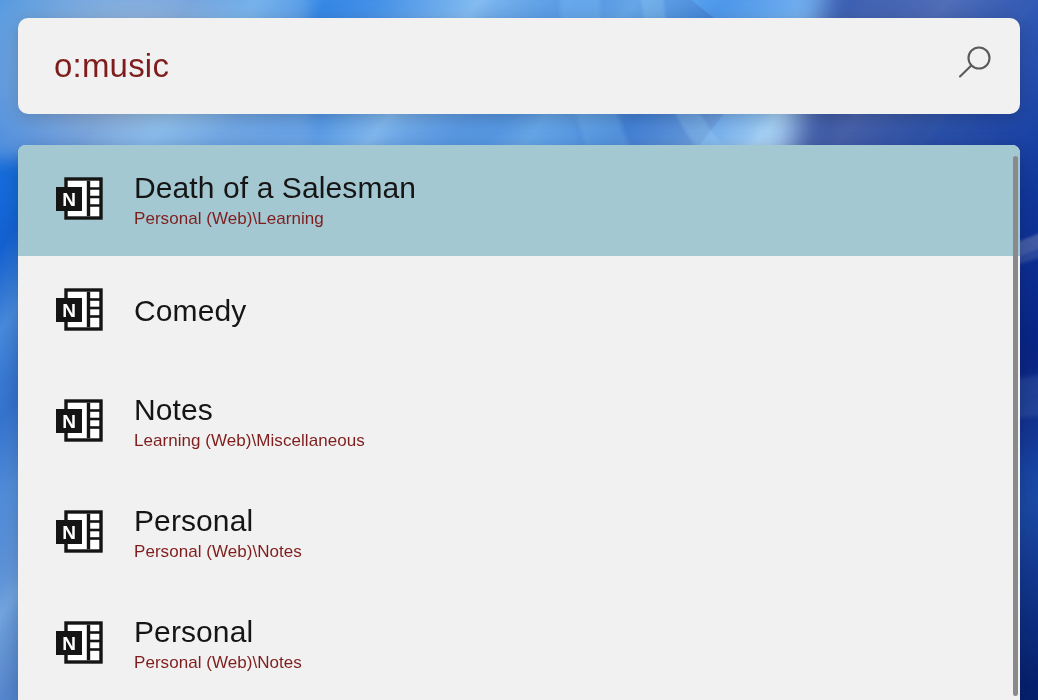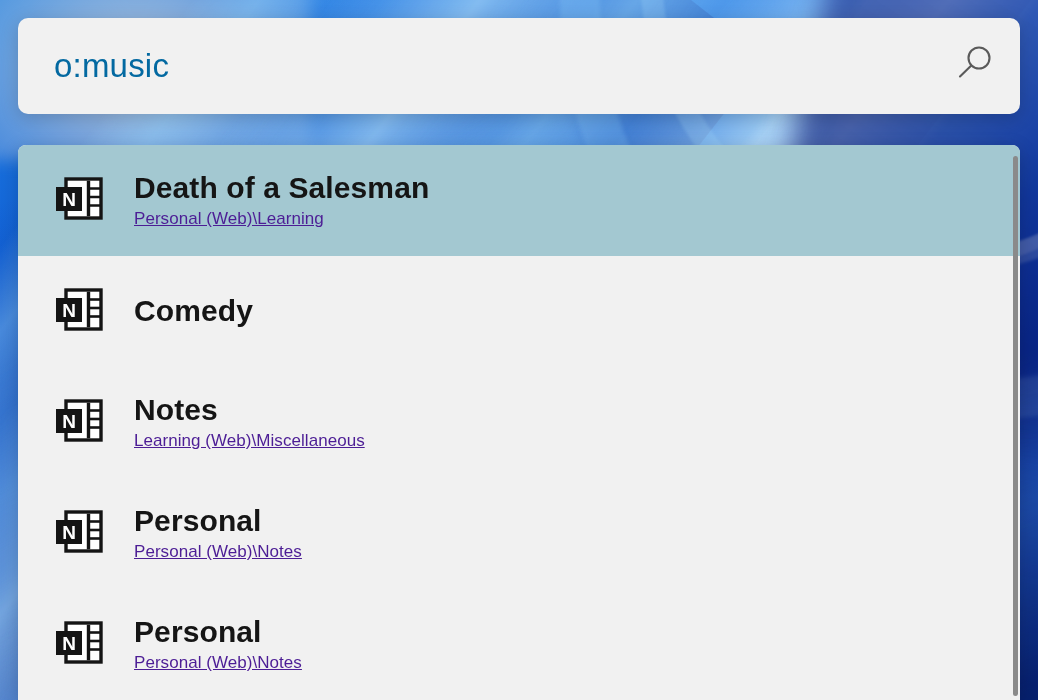--- a/index.html
+++ b/index.html
@@ -169,21 +169,21 @@
     background: #f1f1f1;
     border-radius: 10px;
     box-shadow: 0 4px 18px rgba(0,0,0,0.18);
     display: flex;
     align-items: center;
   }
   #search-input-field {
     flex: 1 1 auto;
     margin-left: 36px;
     font-size: 33px;
-    color: #0369a1;
+    color: #7f1d1d;
     font-family: "Liberation Sans", sans-serif;
     font-weight: 400;
     letter-spacing: 0.2px;
     white-space: nowrap;
     overflow: hidden;
   }
   #search-icon-wrap {
     flex: 0 0 auto;
     width: 92px;
     display: flex;
@@ -226,33 +226,32 @@
   }
   .row-text {
     flex: 1 1 auto;
     min-width: 0;
     padding-left: 20px;
   }
   .row-title {
     font-size: 30px;
     color: #151515;
     line-height: 1.08;
-    font-weight: 700;
+    font-weight: 400;
     white-space: nowrap;
     overflow: hidden;
     letter-spacing: 0.1px;
   }
   .row-subtitle {
     font-size: 17px;
-    color: #4c1d95;
+    color: #7f1d1d;
     margin-top: 5px;
     white-space: nowrap;
     overflow: hidden;
     letter-spacing: 0.05px;
-    text-decoration: underline;
   }
 
   
   #results-scrollbar {
     position: absolute;
     top: 152px;
     left: 1013px;
     width: 5px;
     height: 548px;
     background: transparent;

